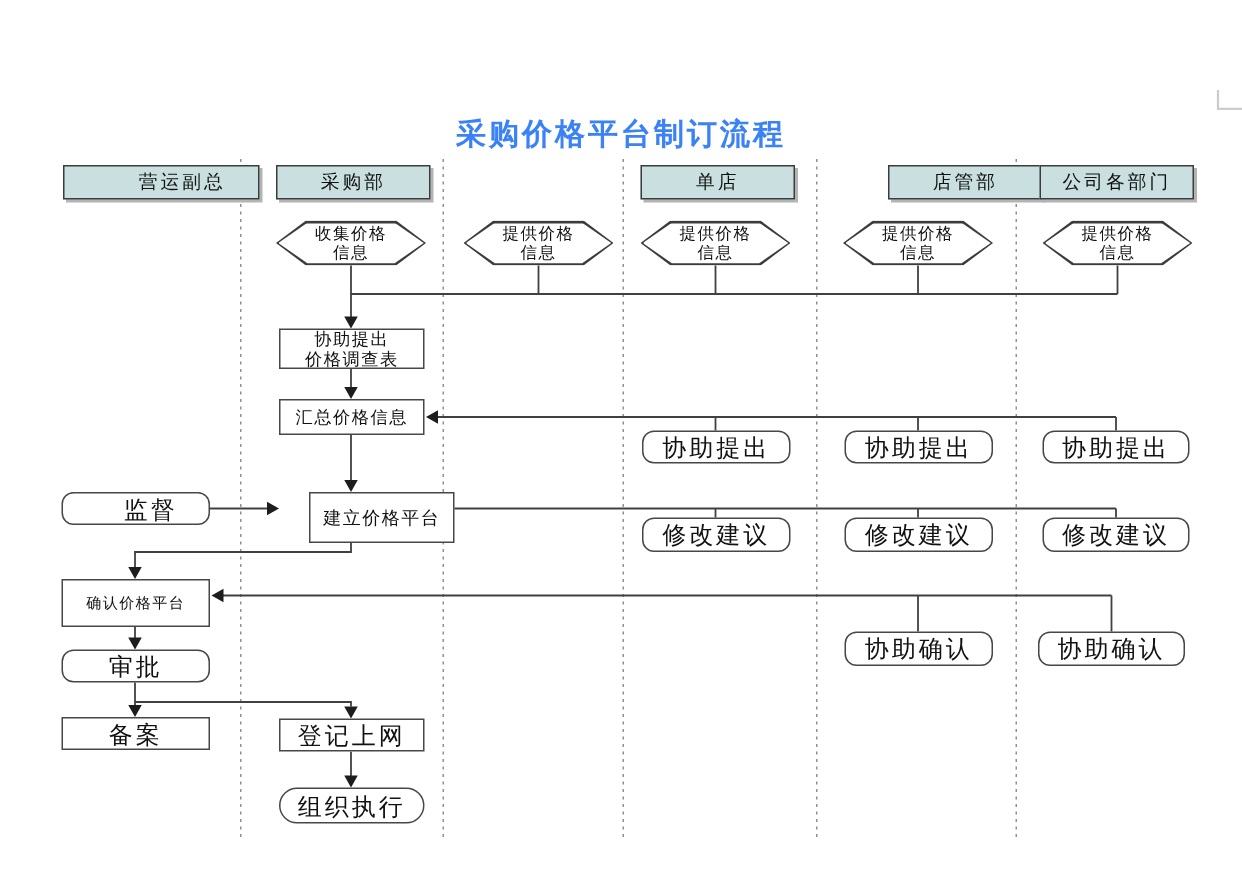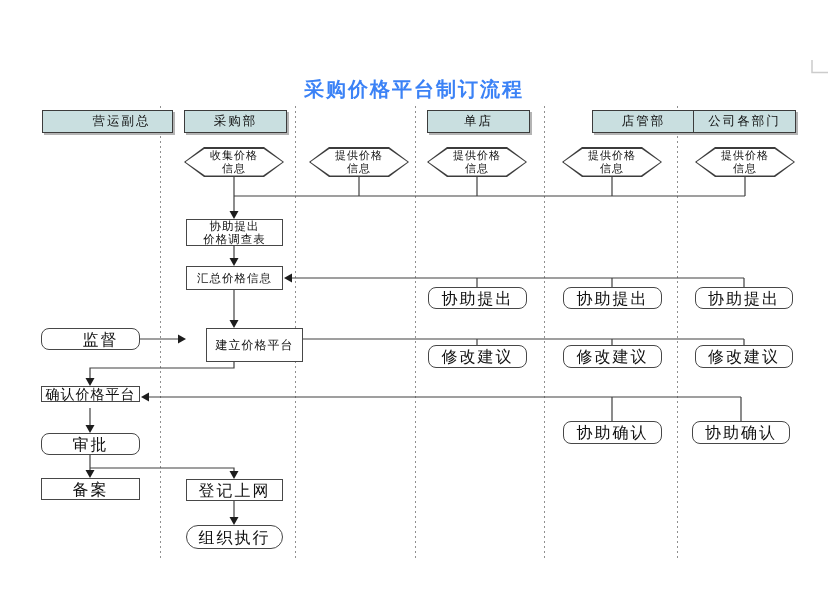--- a/index.html
+++ b/index.html
@@ -129,21 +129,21 @@
   </div>
 
   <div class="node small-text" style="left:186px;top:219px;width:97px;height:27px;">协助提出
 价格调查表</div>
   <div class="node small-text" style="left:186px;top:266px;width:97px;height:24px;">汇总价格信息</div>
   <div class="node" style="left:186px;top:328px;width:97px;height:34px;font-size:12px;letter-spacing:1px;margin-left:20px;">建立价格平台</div>
   <div class="node" style="left:186px;top:479px;width:97px;height:22px;">登记上网</div>
   <div class="node stadium" style="left:186px;top:525px;width:97px;height:24px;">组织执行</div>
 
   <div class="node rounded" style="left:41px;top:328px;width:99px;height:22px;padding-left:20px;">监督</div>
-  <div class="node" style="left:41px;top:386px;width:99px;height:16px;font-size:14px;letter-spacing:1px;">确认价格平台</div>
+  <div class="node" style="left:41px;top:386px;width:99px;height:32px;font-size:10px;letter-spacing:1px;">确认价格平台</div>
   <div class="node rounded" style="left:41px;top:433px;width:99px;height:22px;">审批</div>
   <div class="node" style="left:41px;top:478px;width:99px;height:22px;">备案</div>
 
   <div class="node rounded" style="left:428px;top:287px;width:99px;height:22px;">协助提出</div>
   <div class="node rounded" style="left:563px;top:287px;width:99px;height:22px;">协助提出</div>
   <div class="node rounded" style="left:695px;top:287px;width:98px;height:22px;">协助提出</div>
 
   <div class="node rounded" style="left:428px;top:345px;width:99px;height:23px;">修改建议</div>
   <div class="node rounded" style="left:563px;top:345px;width:99px;height:23px;">修改建议</div>
   <div class="node rounded" style="left:695px;top:345px;width:98px;height:23px;">修改建议</div>

